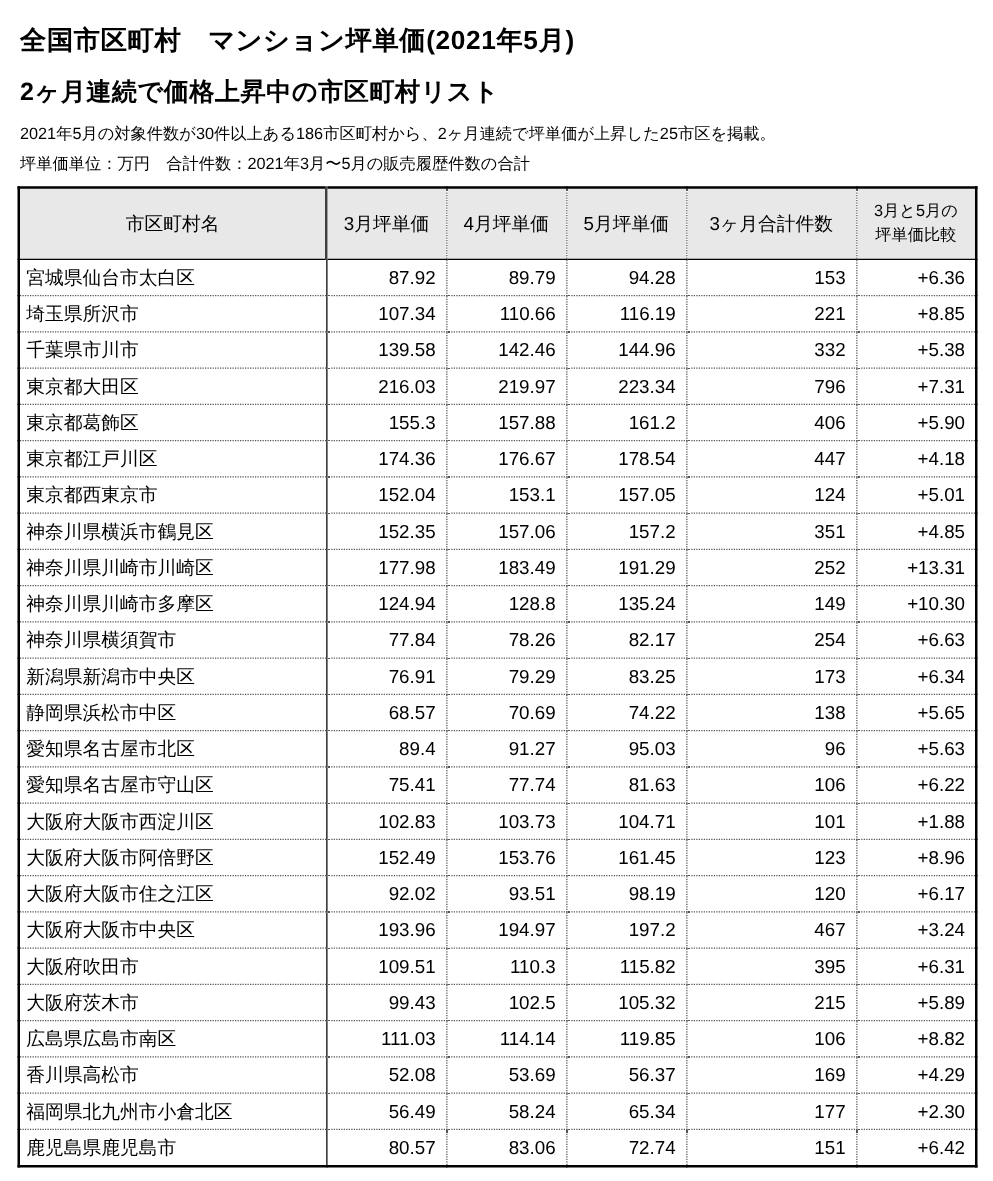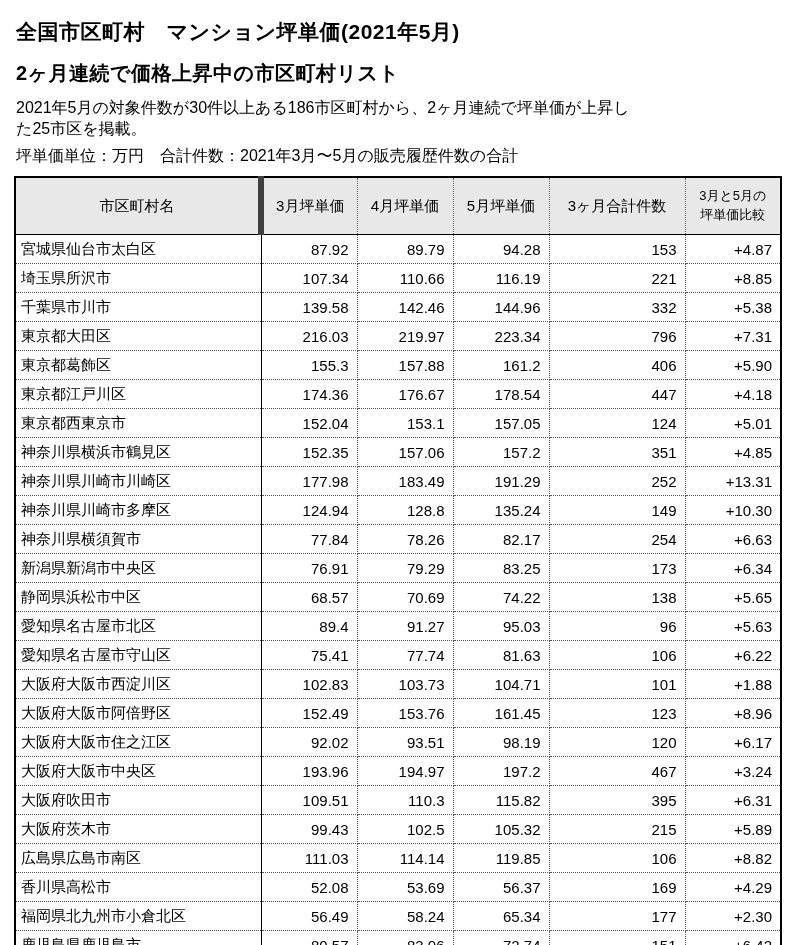--- a/index.html
+++ b/index.html
@@ -20,21 +20,21 @@
     margin: 8px 0 0 2px;
     letter-spacing: 0.5px;
   }
   .subtitle {
     font-size: 20px;
     font-weight: bold;
     margin: 14px 0 0 2px;
     letter-spacing: 0.5px;
   }
   .note {
-    font-size: 16px;
+    font-size: 13px;
     margin: 11px 0 0 2px;
   }
   .note + .note {
     margin-top: 6px;
   }
   table.price-table {
     border-collapse: collapse;
     table-layout: fixed;
     width: 766px;
     margin-top: 9px;
@@ -69,21 +69,21 @@
     font-size: 15px;
     height: 20px;
     padding: 4px 8px;
   }
   .price-table td.cell-name {
     text-align: left;
     padding-left: 5px;
     border-right: 1px solid #000;
   }
   .price-table th.head-name {
-    border-right: 6px solid #404040;
+    border-right: 2px solid #404040;
   }
   .price-table td.cell-num {
     text-align: right;
   }
 </style>
 </head>
 <body>
 
 <div class="page">
   <div class="title">全国市区町村　マンション坪単価(2021年5月)</div>
@@ -110,21 +110,21 @@
         <th class="small-head"><span>3月と5月の</span><br><span>坪単価比較</span></th>
       </tr>
     </thead>
     <tbody>
         <tr>
           <td class="cell-name">宮城県仙台市太白区</td>
           <td class="cell-num">87.92</td>
           <td class="cell-num">89.79</td>
           <td class="cell-num">94.28</td>
           <td class="cell-num">153</td>
-          <td class="cell-num">+4.87</td>
+          <td class="cell-num">+6.36</td>
         </tr>
         <tr>
           <td class="cell-name">埼玉県所沢市</td>
           <td class="cell-num">107.34</td>
           <td class="cell-num">110.66</td>
           <td class="cell-num">116.19</td>
           <td class="cell-num">221</td>
           <td class="cell-num">+8.85</td>
         </tr>
         <tr>

